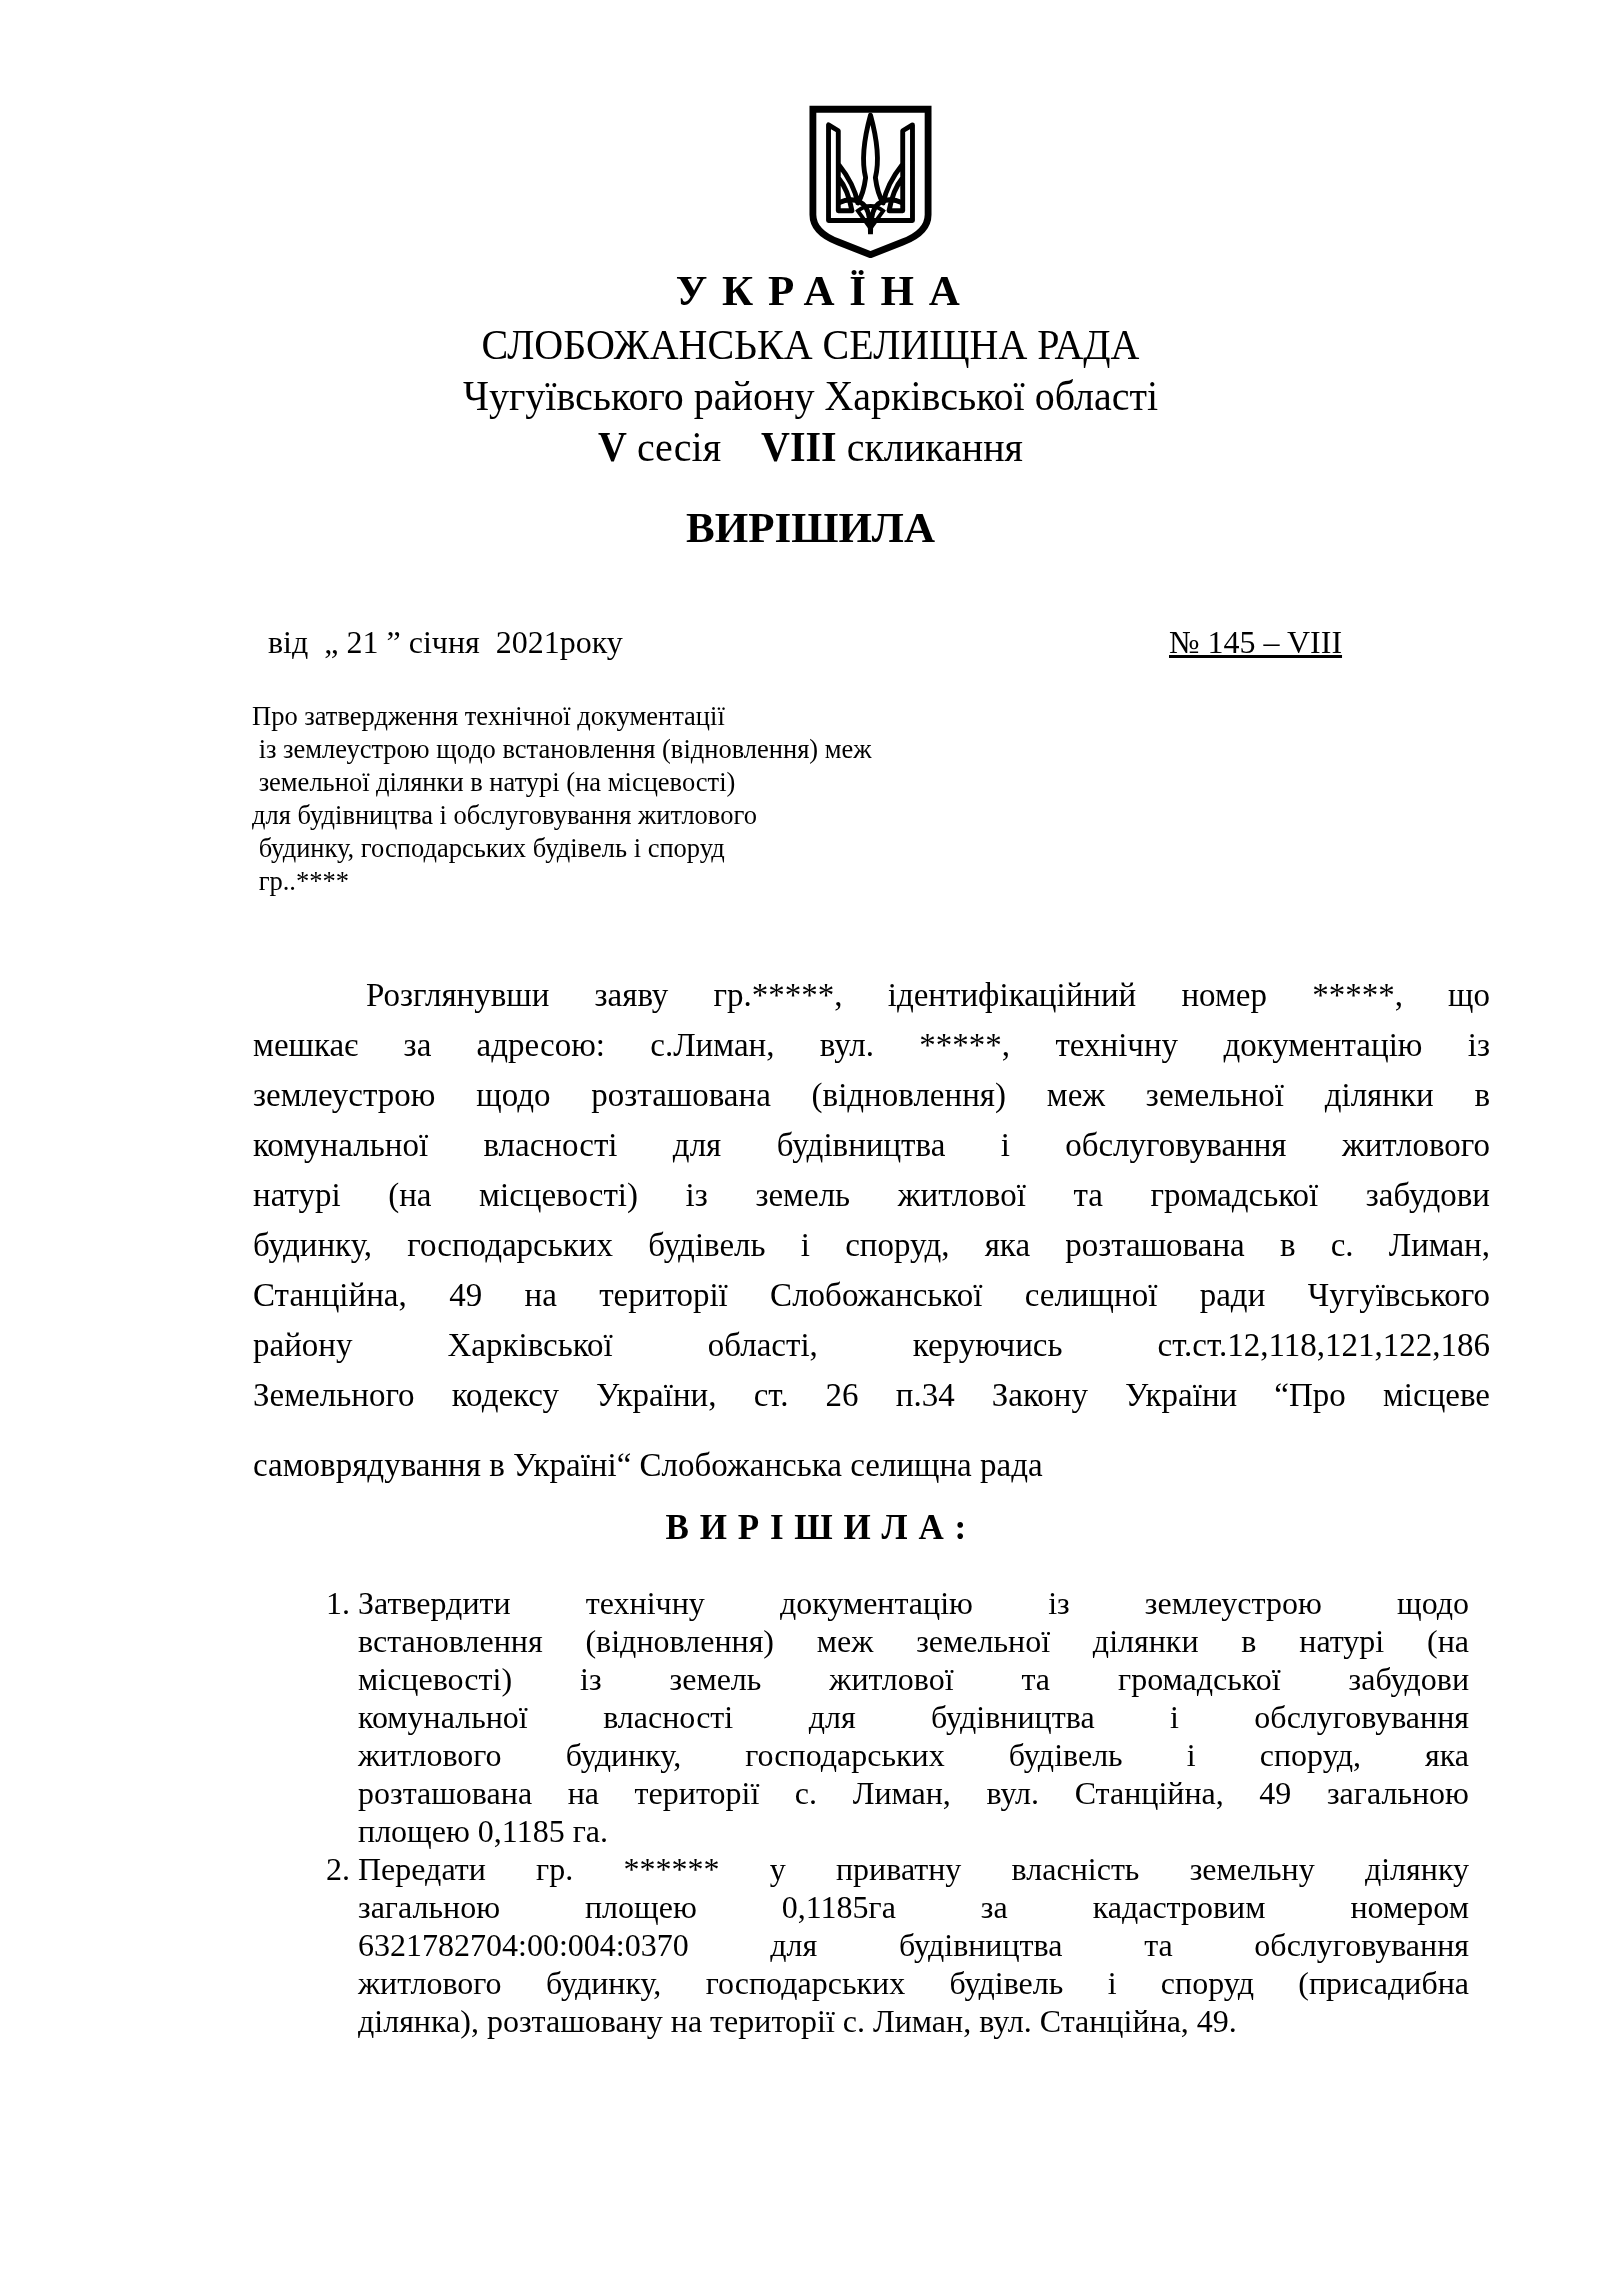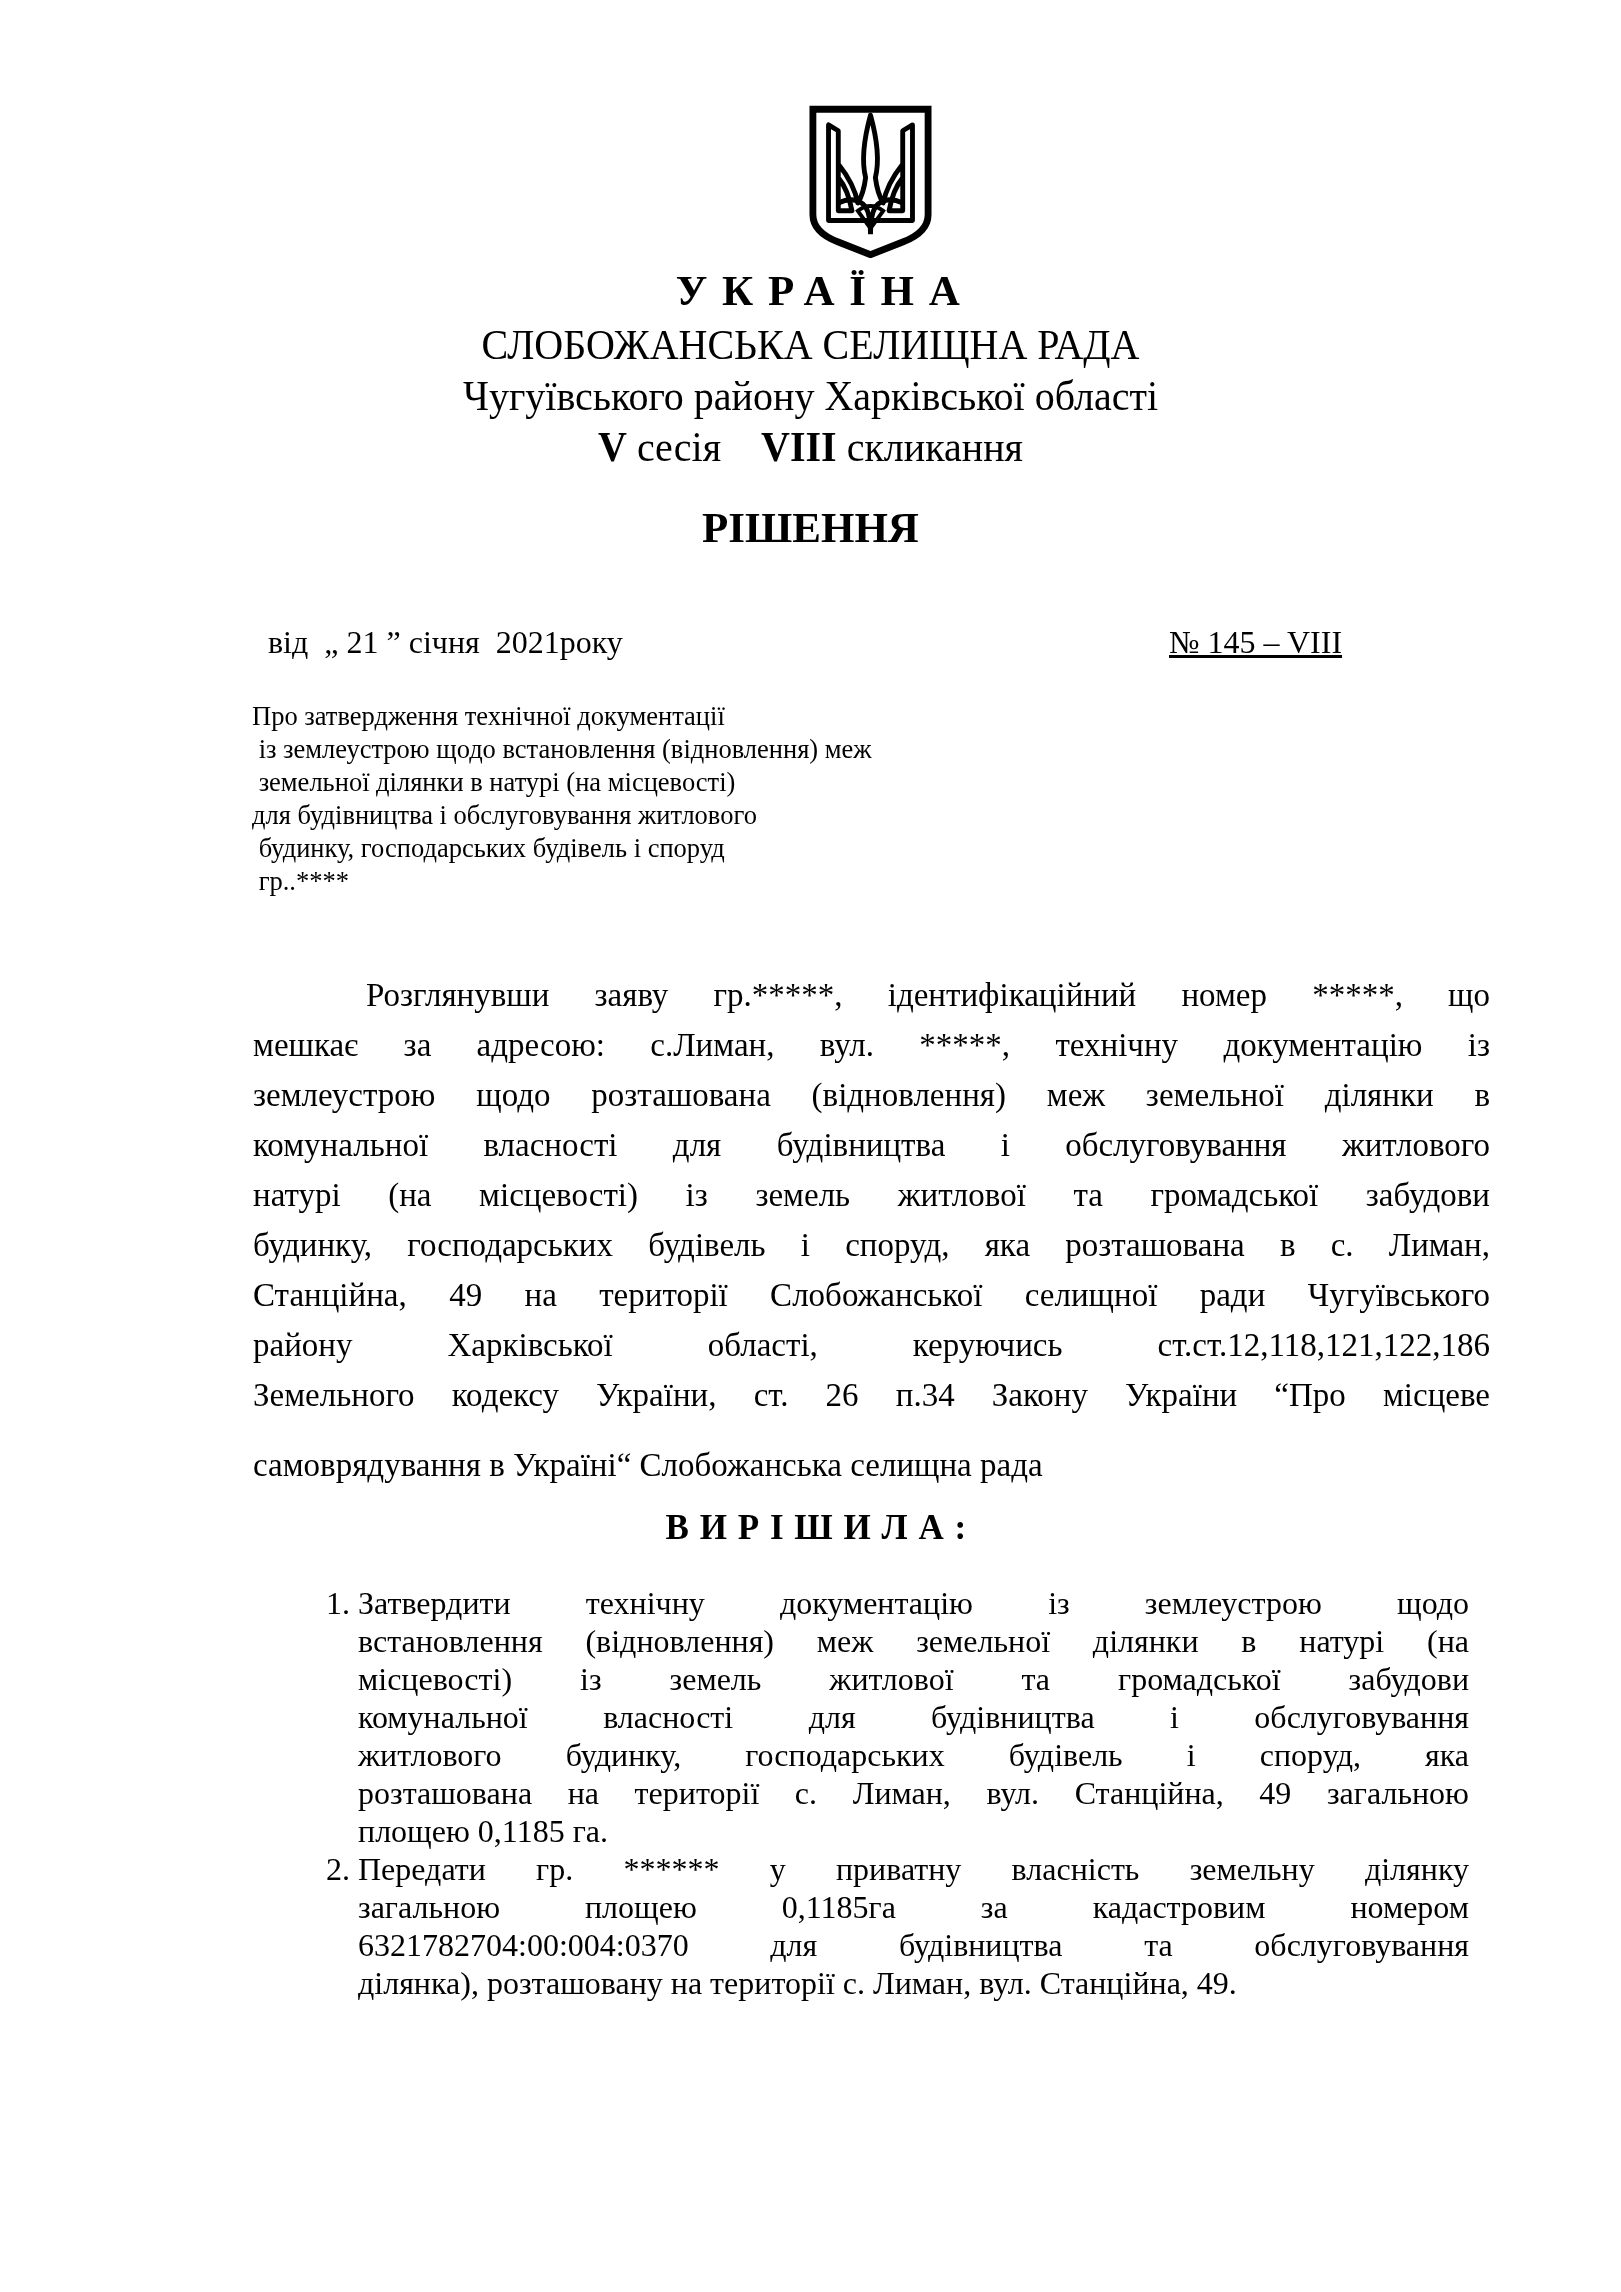--- a/index.html
+++ b/index.html
@@ -40,21 +40,21 @@
   <path d="M30 100 Q48 92 58 104 Q63 112 63 132 Q63 112 68 104 Q78 92 96 100" fill="none" stroke="#000" stroke-width="5"></path>
   <path d="M50 108 Q63 98 76 108 L63 126 Z" fill="none" stroke="#000" stroke-width="4"></path>
 </svg>
 
 <div class="abs center h-country">УКРАЇНА</div>
 <div class="abs center h-council">СЛОБОЖАНСЬКА  СЕЛИЩНА   РАДА</div>
 <div class="abs center h-district">Чугуївського району    Харківської області</div>
 <div class="abs center h-session">
   <b>V</b><span style="white-space:pre"> сесія    </span><b>VIII</b><span> скликання</span>
 </div>
-<div class="abs center h-title">РІШЕННЯ</div>
+<div class="abs center h-title">ВИРІШИЛА</div>
 
 <div class="abs date-row date-left" style="white-space:pre">від  „ 21 ” січня  2021року</div>
 <div class="abs date-row date-right">№ 145 – VIII</div>
 
 <div class="abs subject">
   <span class="line">Про затвердження технічної документації</span>
   <span class="line"> із землеустрою щодо встановлення (відновлення) меж</span>
   <span class="line"> земельної ділянки в натурі (на місцевості)</span>
   <span class="line">для будівництва і обслуговування житлового</span>
   <span class="line"> будинку, господарських будівель і споруд</span>
@@ -88,17 +88,18 @@
       <span class="line">розташована на території  с. Лиман, вул. Станційна, 49  загальною</span>
       <span class="line last">площею  0,1185 га.</span>
     </div>
   </div>
   <div class="item">
     <span class="num">2.</span>
     <div class="body">
       <span class="line">Передати гр. ****** у приватну власність земельну ділянку</span>
       <span class="line">загальною площею 0,1185га за кадастровим номером</span>
       <span class="line">6321782704:00:004:0370 для будівництва та обслуговування</span>
+      <span class="line">житлового будинку, господарських будівель і споруд (присадибна</span>
       <span class="line last">ділянка), розташовану  на території с. Лиман, вул. Станційна, 49.</span>
     </div>
   </div>
 </div>
 
 
 </body></html>

